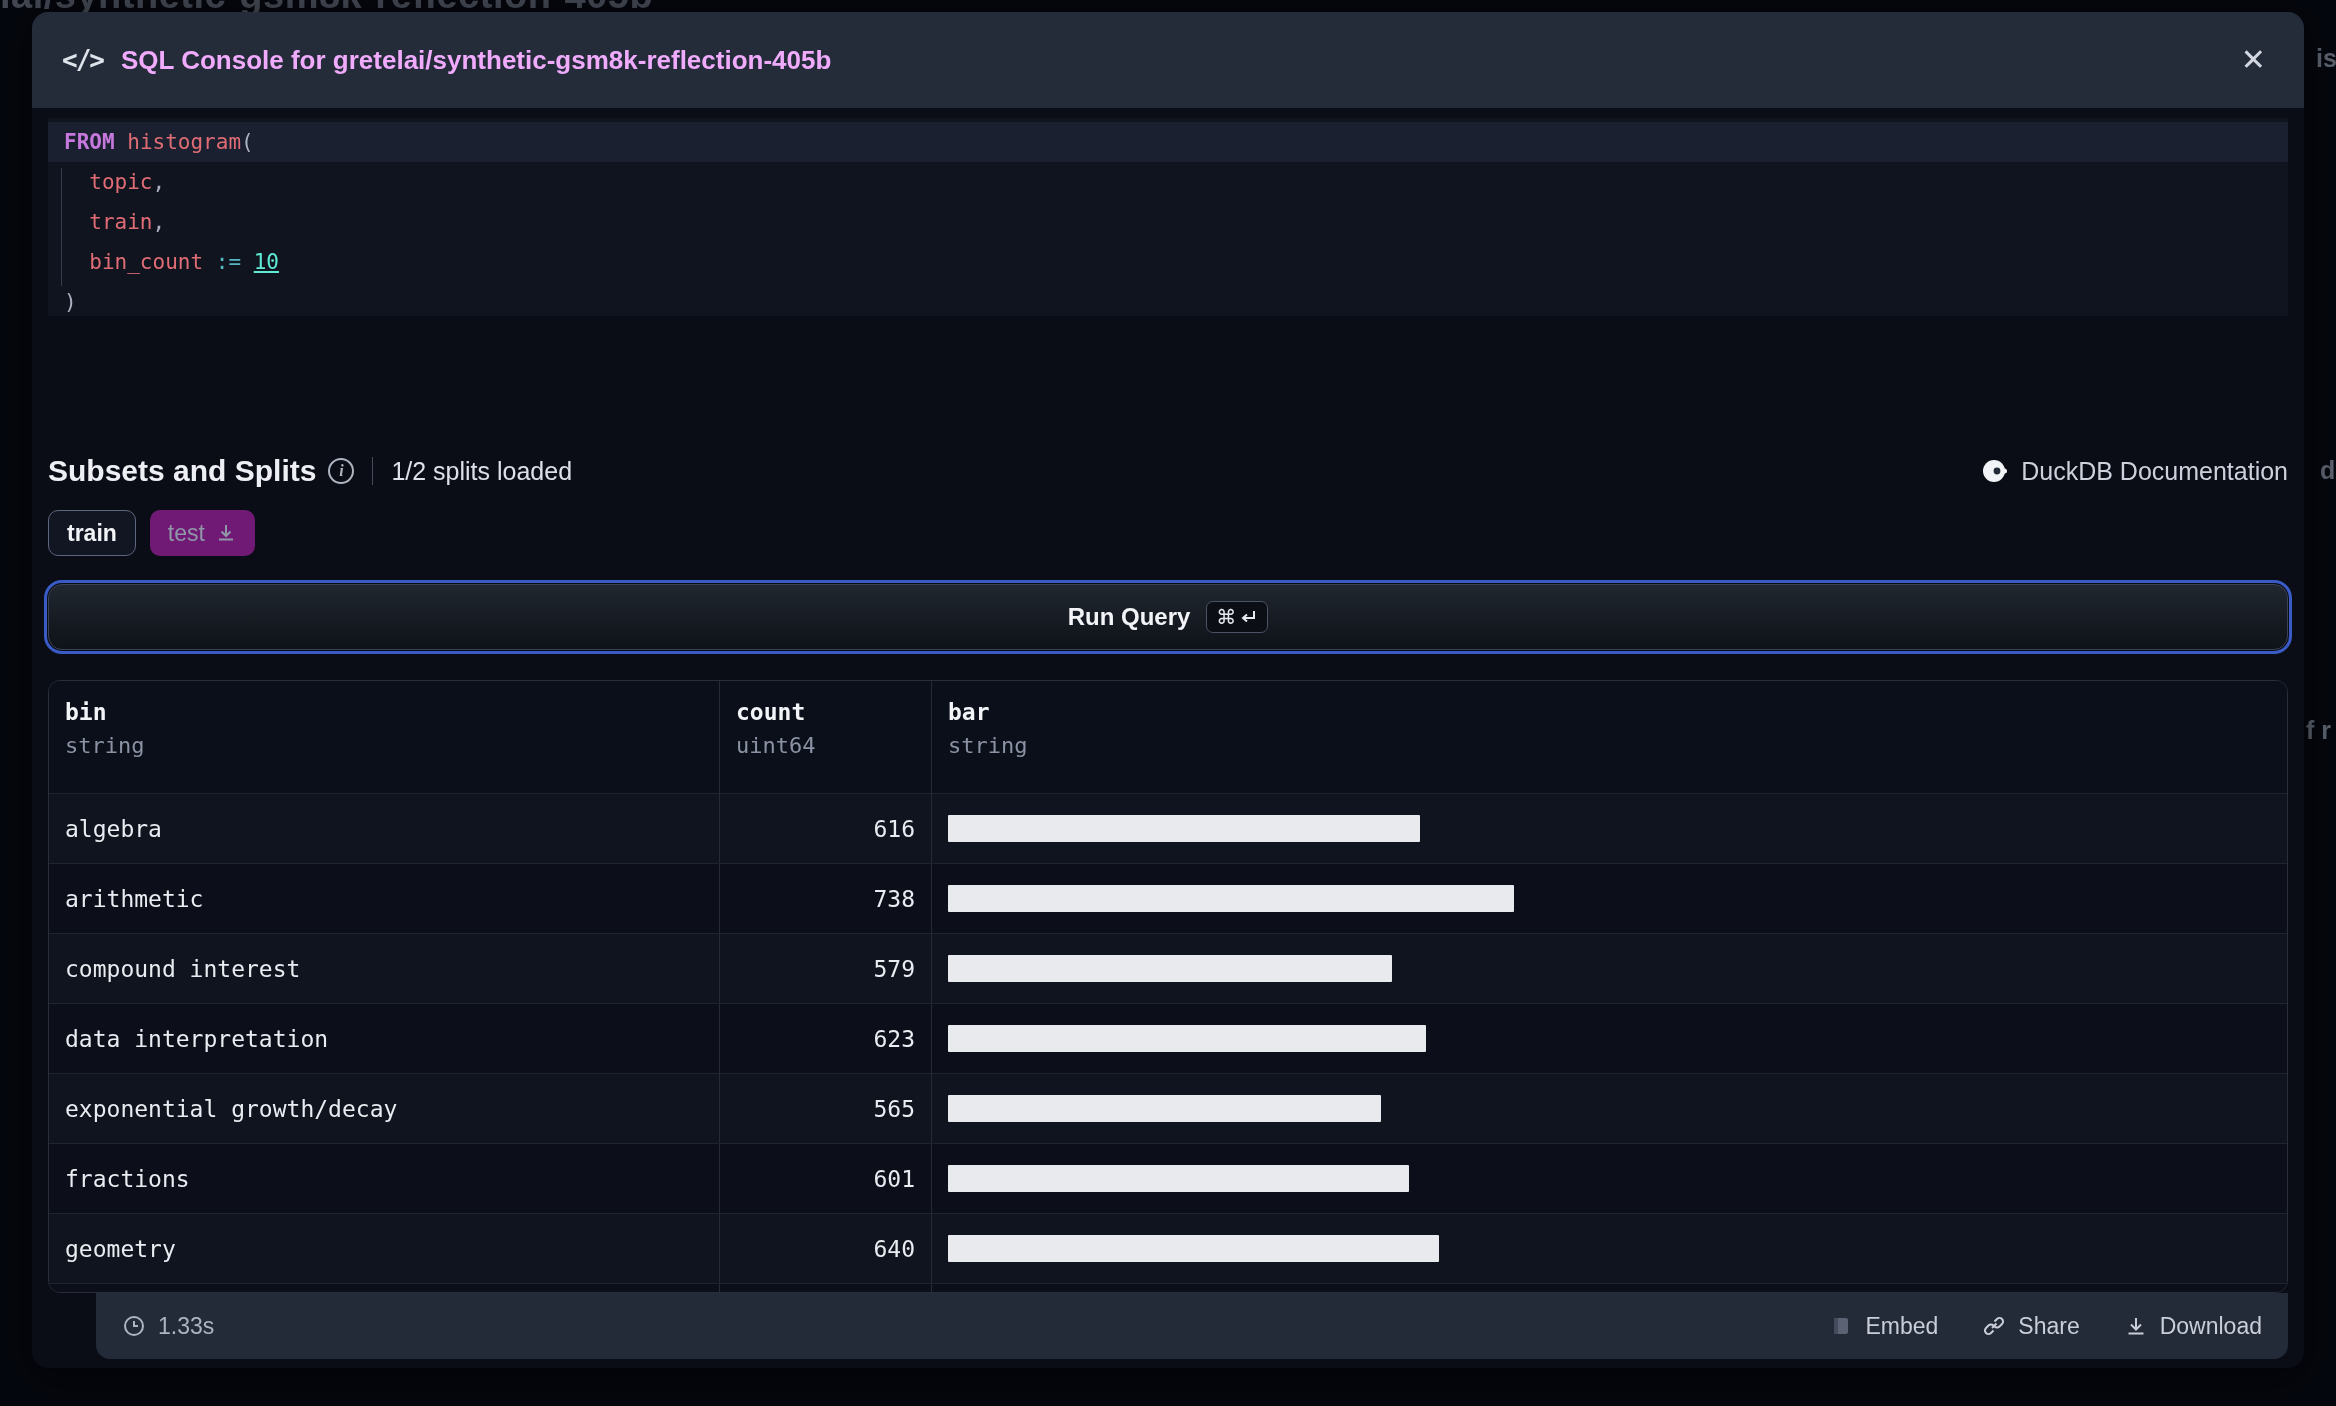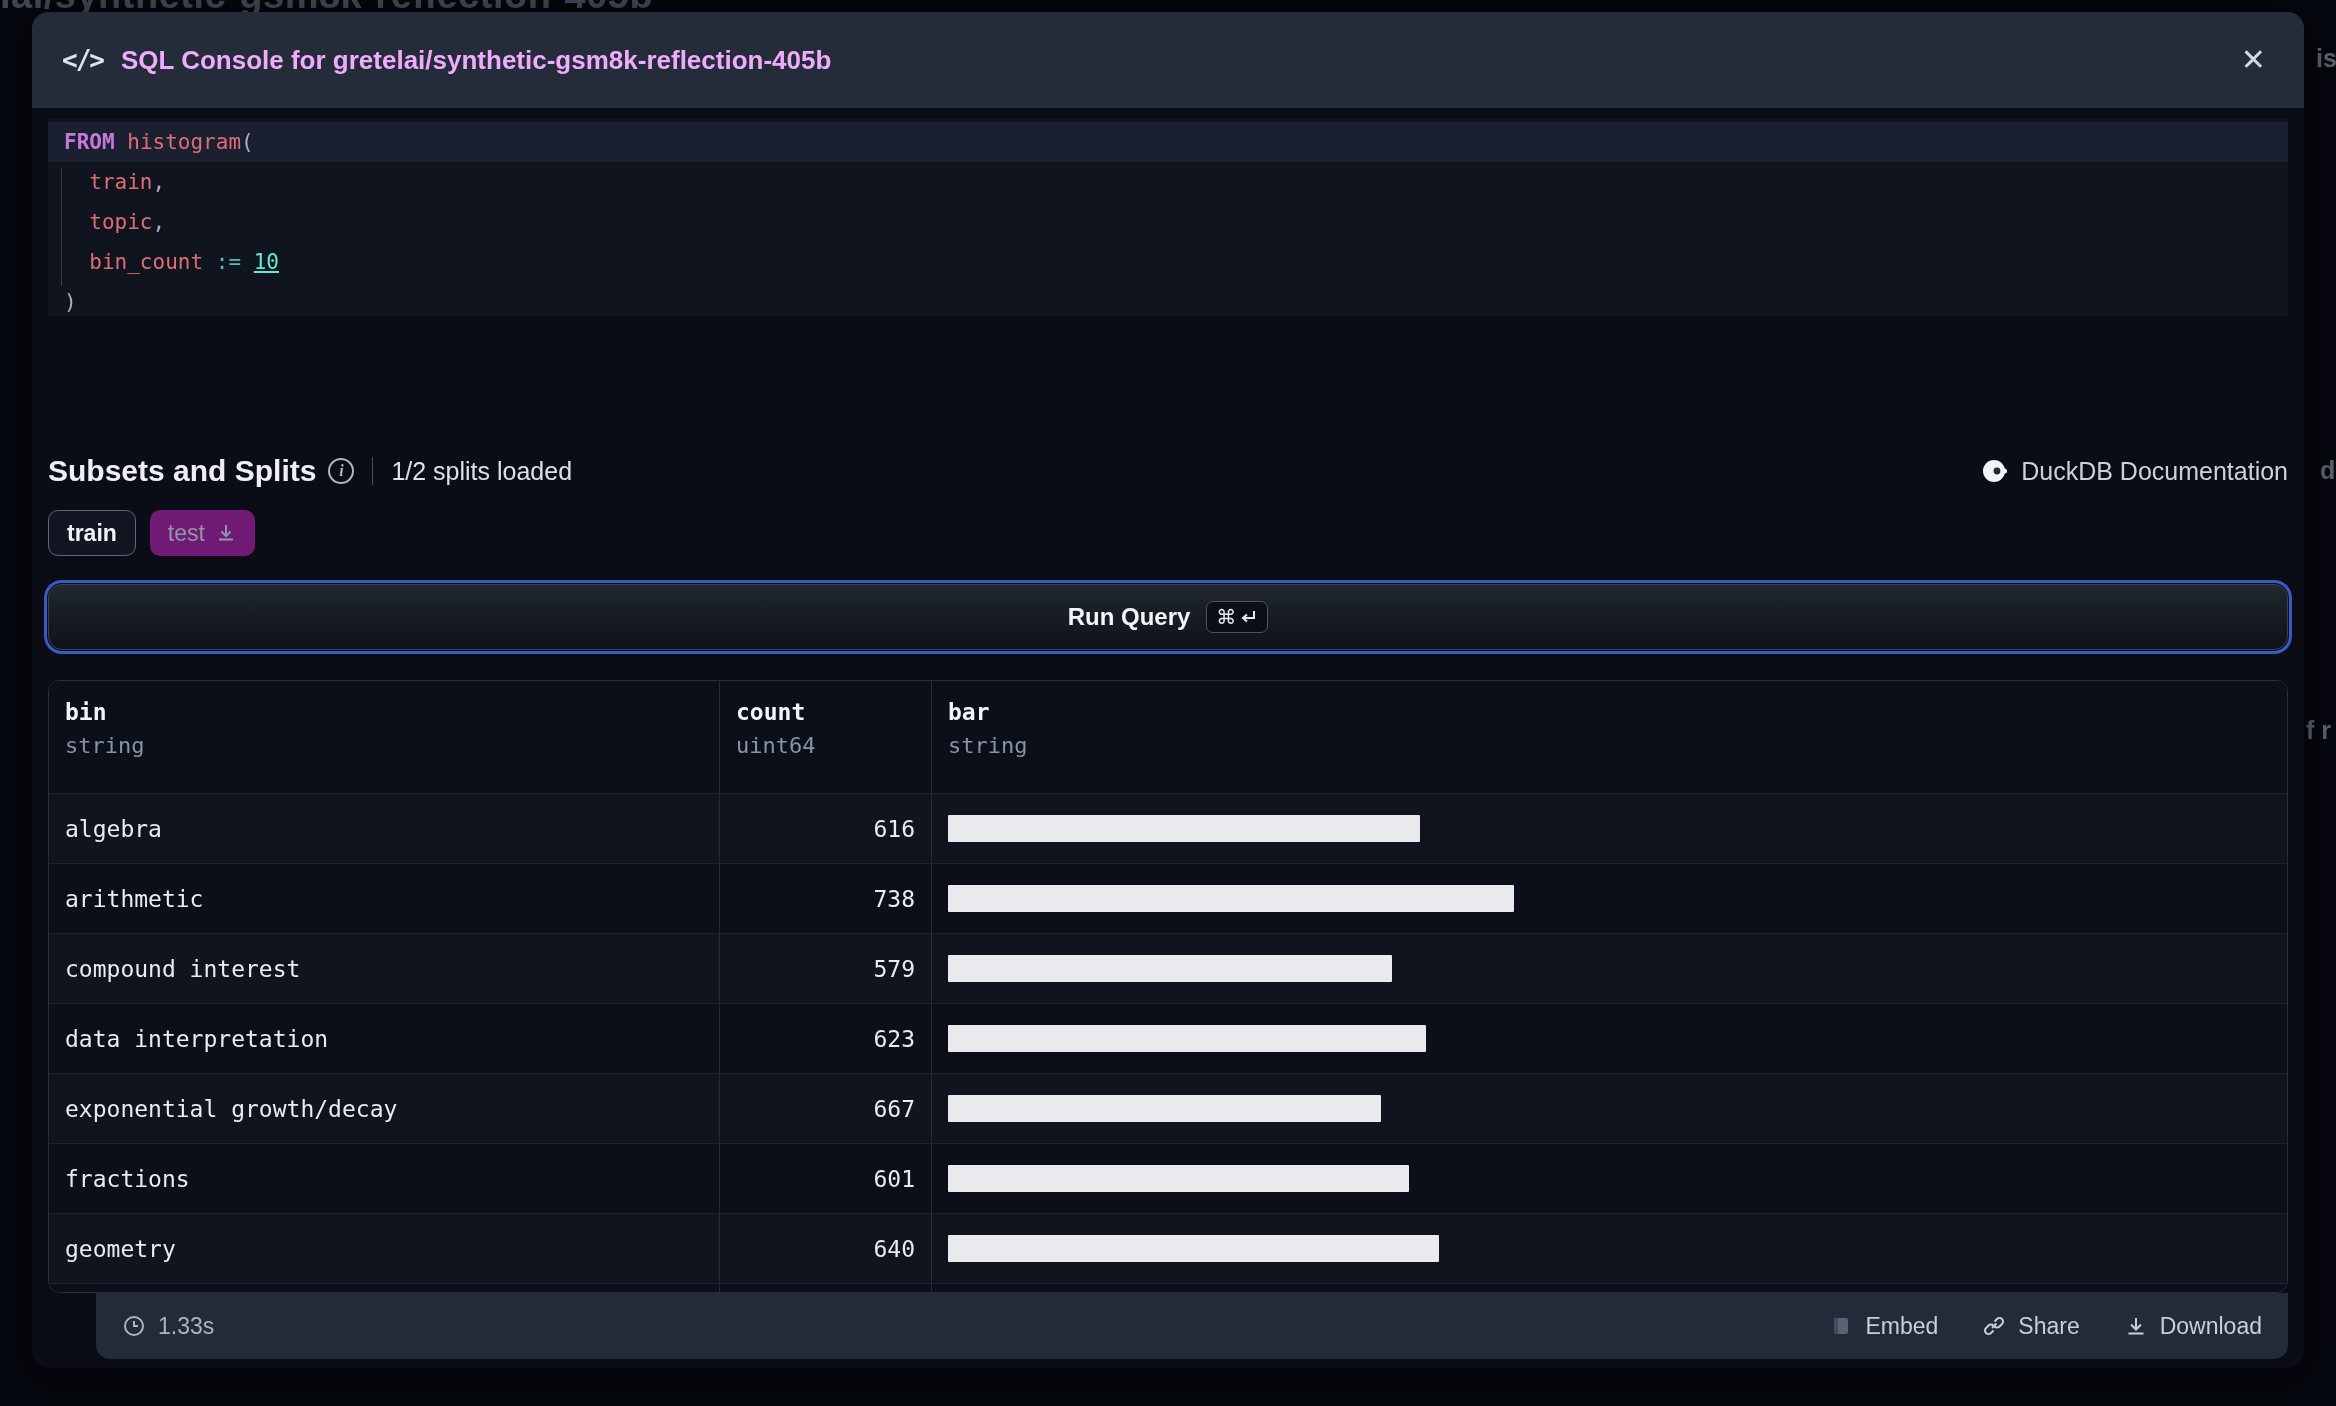--- a/index.html
+++ b/index.html
@@ -113,22 +113,22 @@
 
     <div class="modal-header">
       <span class="code-glyph">&lt;/&gt;</span>
       <span class="modal-title">SQL Console for gretelai/synthetic-gsm8k-reflection-405b</span>
       <span class="close-btn">✕</span>
     </div>
 
     <div class="editor" id="sql-editor">
       <div class="indent-guide"></div>
     <div class="ed-line hl"><span class="tok-kw">FROM</span><span class="tok-pl"> </span><span class="tok-id">histogram</span><span class="tok-pl">(</span></div>
+        <div class="ed-line"><span class="tok-pl">  </span><span class="tok-id">topic</span><span class="tok-pl">,</span></div>
         <div class="ed-line"><span class="tok-pl">  </span><span class="tok-id">train</span><span class="tok-pl">,</span></div>
-        <div class="ed-line"><span class="tok-pl">  </span><span class="tok-id">topic</span><span class="tok-pl">,</span></div>
         <div class="ed-line"><span class="tok-pl">  </span><span class="tok-id">bin_count</span><span class="tok-pl"> </span><span class="tok-op">:=</span><span class="tok-pl"> </span><span class="tok-num">10</span></div>
         <div class="ed-line"><span class="tok-pl">)</span></div>
       </div>
 
     <div class="splits-row">
       <span class="splits-heading">Subsets and Splits</span>
       <span class="info-icon">i</span>
       <span class="v-divider"></span>
       <span class="splits-status">1/2 splits loaded</span>
       <span class="doc-link">
@@ -203,21 +203,21 @@
           </div>
           <div class="t-row">
             <div class="bin-cell">data interpretation</div>
             <div class="cell-border count-cell">623</div>
             <div class="cell-border bar-cell">
               <div class="bar" style="width: 478px; background: rgb(232, 234, 238);"></div>
             </div>
           </div>
           <div class="t-row">
             <div class="bin-cell">exponential growth/decay</div>
-            <div class="cell-border count-cell">667</div>
+            <div class="cell-border count-cell">565</div>
             <div class="cell-border bar-cell">
               <div class="bar" style="width: 433px; background: rgb(232, 234, 238);"></div>
             </div>
           </div>
           <div class="t-row">
             <div class="bin-cell">fractions</div>
             <div class="cell-border count-cell">601</div>
             <div class="cell-border bar-cell">
               <div class="bar" style="width: 461px; background: rgb(232, 234, 238);"></div>
             </div>

